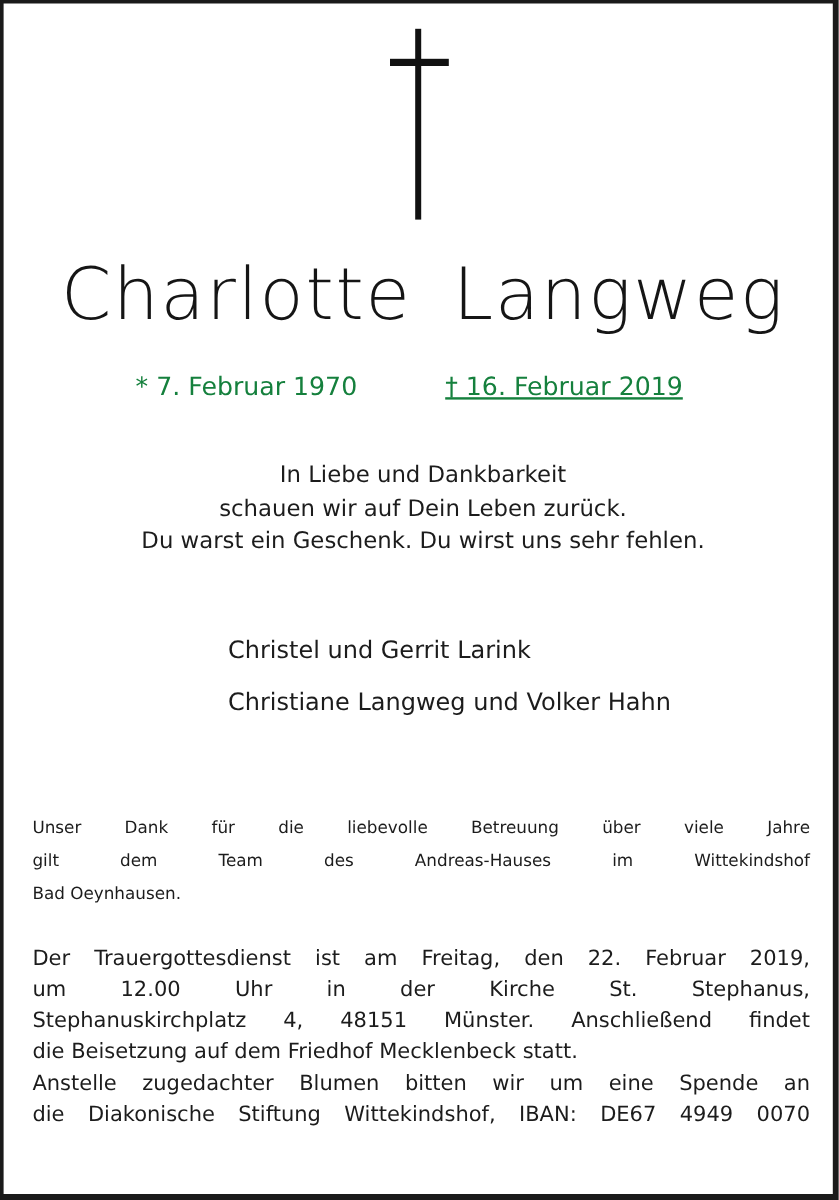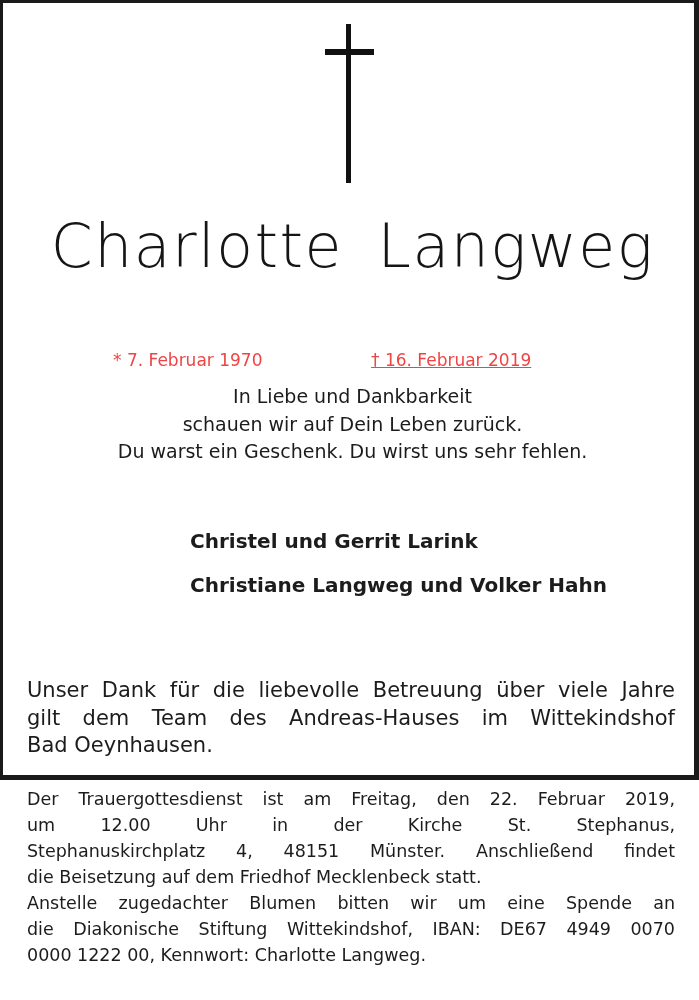--- a/index.html
+++ b/index.html
@@ -11,21 +11,21 @@
       width: 699px;
       height: 1000px;
       position: relative;
       overflow: hidden;
       font-family: "DejaVu Sans", "Liberation Sans", sans-serif;
       color: #1c1c1c;
     }
     .frame {
       position: absolute;
       left: 0; top: 0;
-      width: 699px; height: 780px;
+      width: 699px; height: 1000px;
       box-sizing: border-box;
       border-top: 3px solid #1a1a1a;
       border-left: 3px solid #1a1a1a;
       border-right: 5px solid #1a1a1a;
       border-bottom: 5px solid #1a1a1a;
       background: #ffffff;
     }
     
     .cross {
       position: absolute;
@@ -56,51 +56,50 @@
       font-size: 60px;
       line-height: 76px;
       letter-spacing: 1.5px;
       word-spacing: 14px;
       color: #151515;
       -webkit-text-stroke: 0px;
     }
     .dates {
       position: absolute;
       top: 306px;
-      font-size: 17px;
+      font-size: 21px;
       line-height: 26px;
       white-space: nowrap;
-      color: #ef4444;
-      margin-top: 38px;
+      color: #15803d;
     }
     .date-birth { left: 110px; }
     .date-death { left: 368px; text-decoration: underline; }
     .verse {
       position: absolute;
       left: 0; width: 699px;
       top: 380px;
       text-align: center;
       font-size: 19px;
       line-height: 27.5px;
     }
     .verse div { white-space: nowrap; }
     .family {
       position: absolute;
       left: 187px;
       top: 516px;
       font-size: 20px;
       line-height: 44px;
     }
-    .family div { white-space: nowrap; font-weight: bold; }
+    .family div { white-space: nowrap; }
     .thanks {
       position: absolute;
       left: 24px;
       width: 648px;
       top: 674px;
-      font-size: 21px;
+      font-size: 14px;
       line-height: 27.5px;
       text-align: justify;
       text-align-last: left;
     }
     .thanks div { text-align: justify; text-align-last: justify; }
     .thanks div.last { text-align-last: left; }
     .service {
       position: absolute;
       left: 24px;
       width: 648px;
@@ -143,16 +142,15 @@
     <div class="last">Bad Oeynhausen.</div>
   </div>
 
   <div class="service">
     <div>Der Trauergottesdienst ist am Freitag, den 22. Februar 2019,</div>
     <div>um 12.00 Uhr in der Kirche St. Stephanus,</div>
     <div>Stephanuskirchplatz 4, 48151 Münster. Anschließend findet</div>
     <div class="last">die Beisetzung auf dem Friedhof Mecklenbeck statt.</div>
     <div>Anstelle zugedachter Blumen bitten wir um eine Spende an</div>
     <div>die Diakonische Stiftung Wittekindshof, IBAN: DE67 4949 0070</div>
-    <div class="last">0000 1222 00, Kennwort: Charlotte Langweg.</div>
   </div>
 
 </div>
 
 </body></html>

